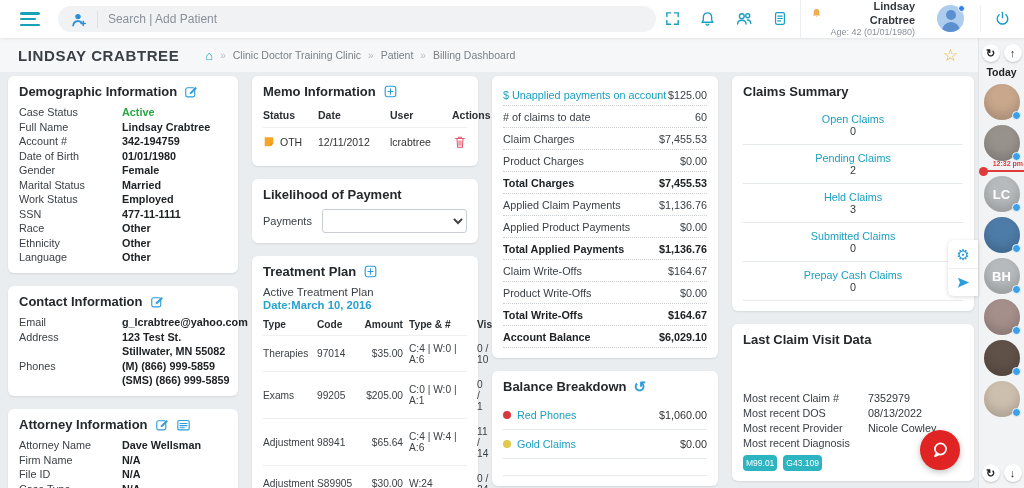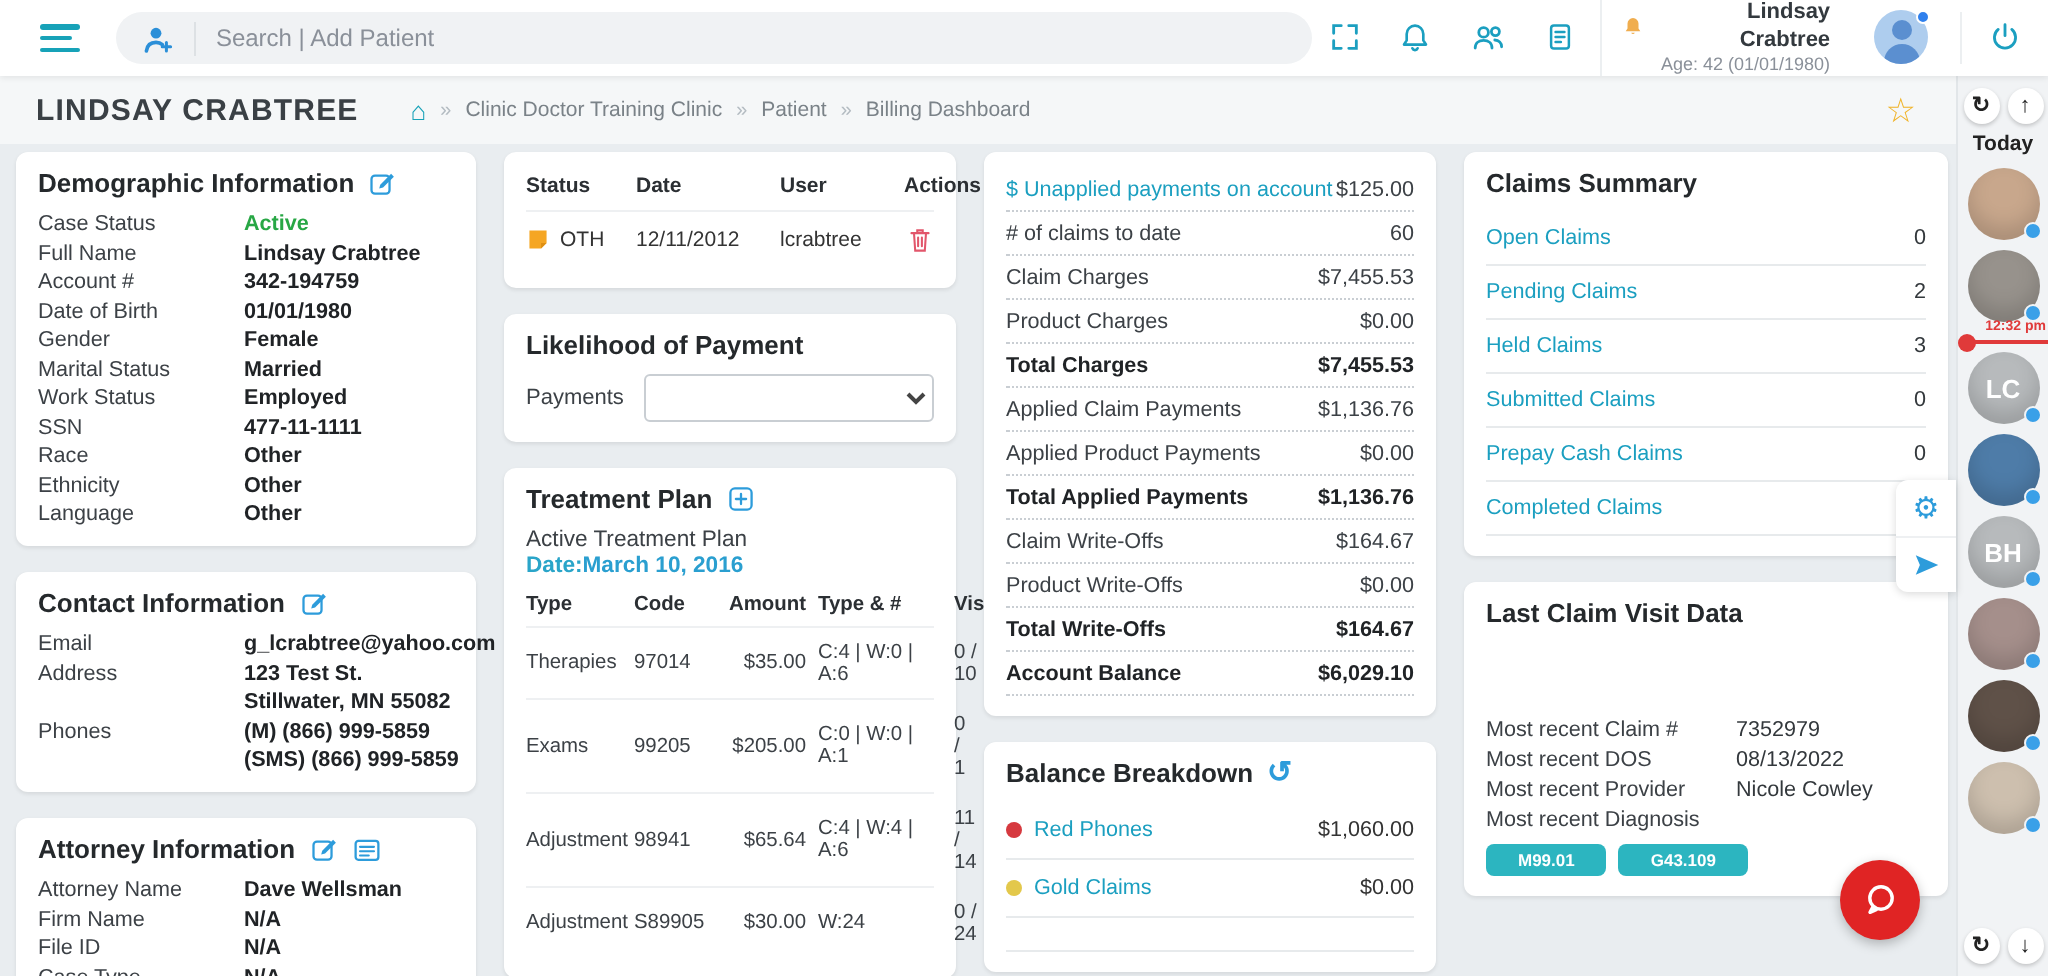--- a/index.html
+++ b/index.html
@@ -72,34 +72,34 @@
   .tp-head{font-weight:bold;color:#2b2f33;padding:2px 0 5px;}
   .tp-row{border-top:1px solid #eef0f2;padding:6.5px 0;color:#3c4146;}
   .tp-amount{text-align:right;padding-right:4px;}
   .tp-head .tp-amount{text-align:right;}
   .tp-visits{padding-left:6px;}
 
   
   .sum-row{display:flex;justify-content:space-between;align-items:center;font-size:10.8px;padding:4.5px 0;border-bottom:1px dotted #c9ced3;color:#3c4146;}
   .sum-row .lbl.link{color:#1b9fc0;}
   .sum-row.bold .lbl,.sum-row.bold .val{font-weight:bold;color:#202326;}
-  .claims-row{display:flex;justify-content:space-between;align-items:center;font-size:10.8px;padding:7px 0;border-bottom:1px solid #e7eaec;}
+  .claims-row{display:flex;justify-content:space-between;align-items:center;font-size:10.8px;padding:7px 0;border-bottom:1px solid #e7eaec;flex-direction:column;}
   .claims-row .lbl{color:#1b9fc0;}
   .claims-row .val{color:#33383c;}
   .bal-row{display:flex;justify-content:space-between;align-items:center;font-size:10.8px;padding:8px 0;border-bottom:1px solid #e7eaec;}
   .bal-row .lbl{color:#1b9fc0;display:flex;align-items:center;gap:6px;}
   .bal-dot{width:8px;height:8px;border-radius:50%;display:inline-block;}
   .hist-icon{color:#2d9cdb;font-weight:bold;font-size:15px;line-height:1;}
 
   
   .lc-kv{display:grid;grid-template-columns:125px 1fr;row-gap:3px;font-size:10.8px;margin-top:45px;}
   .lc-kv .k{color:#3c4146;}
   .lc-kv .v{color:#33383c;}
   .diag-badges{display:flex;gap:6px;margin-top:6px;}
-  .badge{background:#2cb5c0;color:#fff;font-size:8.5px;font-weight:bold;padding:3px 16px;border-radius:4px;}
+  .badge{background:#2cb5c0;color:#fff;font-size:8.5px;font-weight:normal;padding:3px 3px;border-radius:4px;}
 
   
   .rail{position:absolute;top:38px;right:0;bottom:0;width:46px;background:#f1f3f5;border-left:1px solid #e2e6e9;display:flex;flex-direction:column;align-items:center;padding:6px 0 6px;z-index:20;}
   .rail-btns{display:flex;gap:4px;margin-bottom:4px;}
   .rail-btn{width:18px;height:18px;border-radius:50%;background:#fff;box-shadow:0 1px 2px rgba(0,0,0,.2);display:flex;align-items:center;justify-content:center;font-size:11px;font-weight:bold;color:#222;line-height:1;}
   .rail-today{font-size:10.5px;font-weight:bold;color:#222;margin-bottom:6px;}
   .avatar{position:relative;width:36px;height:36px;border-radius:50%;margin-bottom:5px;display:flex;align-items:center;justify-content:center;color:#fff;font-weight:bold;font-size:13px;box-shadow:inset 0 -6px 10px rgba(0,0,0,.15);}
   .avatar .st-dot{position:absolute;bottom:0;right:-1px;width:9px;height:9px;border-radius:50%;background:#3aa0e8;border:1.5px solid #f1f3f5;}
   .time-marker{position:relative;width:100%;height:10px;margin:-2px 0 2px;}
   .time-marker .tm-line{position:absolute;left:2px;right:0;top:6px;height:2px;background:#e03a3a;}
@@ -317,20 +317,29 @@
           <span class="k" data-interactable="false">Case Type</span>
           <span class="v" data-interactable="false">N/A</span>
 
         </div>
     </div>
 
   </div>
 
   <div class="col col2">
     <div class="card" data-interactable="false">
+      <div class="card-title">
+        <span data-interactable="false">Memo Information</span>
+        <span class="icon" data-interactable="true">
+          <svg width="15" height="15" viewBox="0 0 17 17" fill="none" stroke="#2d9cdb" stroke-width="1.3" stroke-linecap="round">
+              <rect x="2.5" y="2.5" width="12" height="12" rx="2.5"></rect>
+              <path d="M8.5 5.6v5.8M5.6 8.5h5.8"></path>
+            </svg>
+        </span>
+      </div>
       <div class="memo-table">
         <div class="memo-head">
           <span data-interactable="false">Status</span>
           <span data-interactable="false">Date</span>
           <span data-interactable="false">User</span>
           <span data-interactable="false" style="text-align:center;">Actions</span>
         </div>
         <div>
 
             <div class="memo-row" data-interactable="false">
@@ -552,24 +561,20 @@
             <span class="lbl" data-interactable="true">Submitted Claims</span>
             <span class="val" data-interactable="false">0</span>
           </div>
 
           <div class="claims-row" data-interactable="false">
             <span class="lbl" data-interactable="true">Prepay Cash Claims</span>
             <span class="val" data-interactable="false">0</span>
           </div>
 
 
-          <div class="claims-row" data-interactable="false">
-            <span class="lbl" data-interactable="true">Completed Claims</span>
-            <span class="val" data-interactable="false">51</span>
-          </div>
         </div>
     </div>
 
     <div class="card" data-interactable="false">
       <div class="card-title">
           <span data-interactable="false">Last Claim Visit Data</span>
         </div>
       <div class="lc-kv">
 
           <span class="k" data-interactable="false">Most recent Claim #</span>

